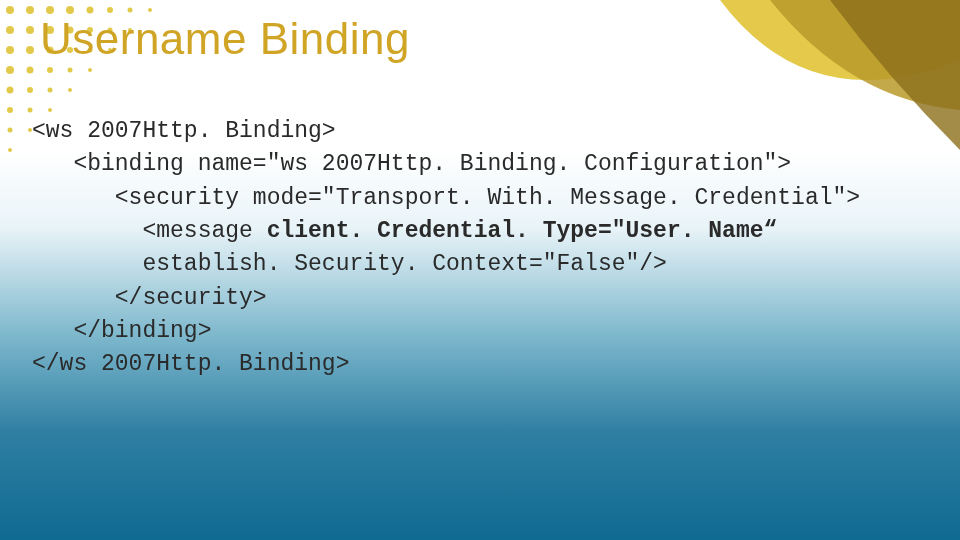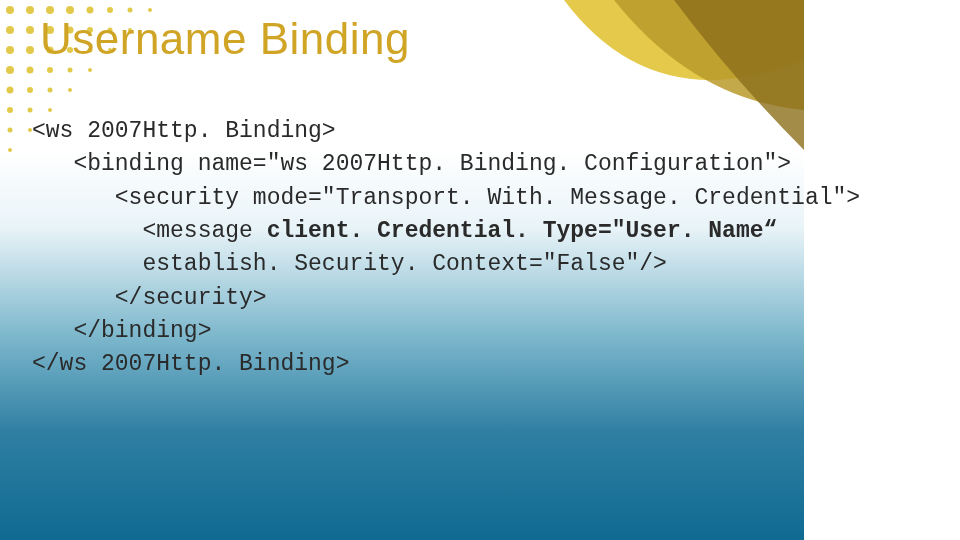--- a/index.html
+++ b/index.html
@@ -1,16 +1,16 @@
 <!DOCTYPE html>
 <html><head>
 <meta charset="utf-8">
 <style>
   html,body{margin:0;padding:0;width:960px;height:540px;overflow:hidden;font-family:"Segoe UI",Arial,sans-serif}
-  .slide{position:relative;width:804px;height:540px;
+  .slide{position:relative;width:960px;height:540px;
     background:linear-gradient(to bottom,#ffffff 0%,#ffffff 28%,#e9f4f8 42%,#7eb8cd 62%,#2f7fa2 80%,#0f6a92 100%)}
   .dots{position:absolute;top:0;left:0;width:260px;height:260px;pointer-events:none}
   .dots circle{fill:#e2c94a}
   .corner{position:absolute;top:0;right:0;width:300px;height:170px;pointer-events:none}
   .title{position:absolute;top:14px;left:40px;font-size:44px;color:#d0a526;font-weight:400;letter-spacing:.5px}
   .code{position:absolute;top:115px;left:32px;right:40px;
     font-family:Consolas,"Courier New",monospace;font-size:23px;line-height:1.45;color:#2a2a2a;white-space:pre}
   .b{font-weight:700}
 </style>
 </head>

